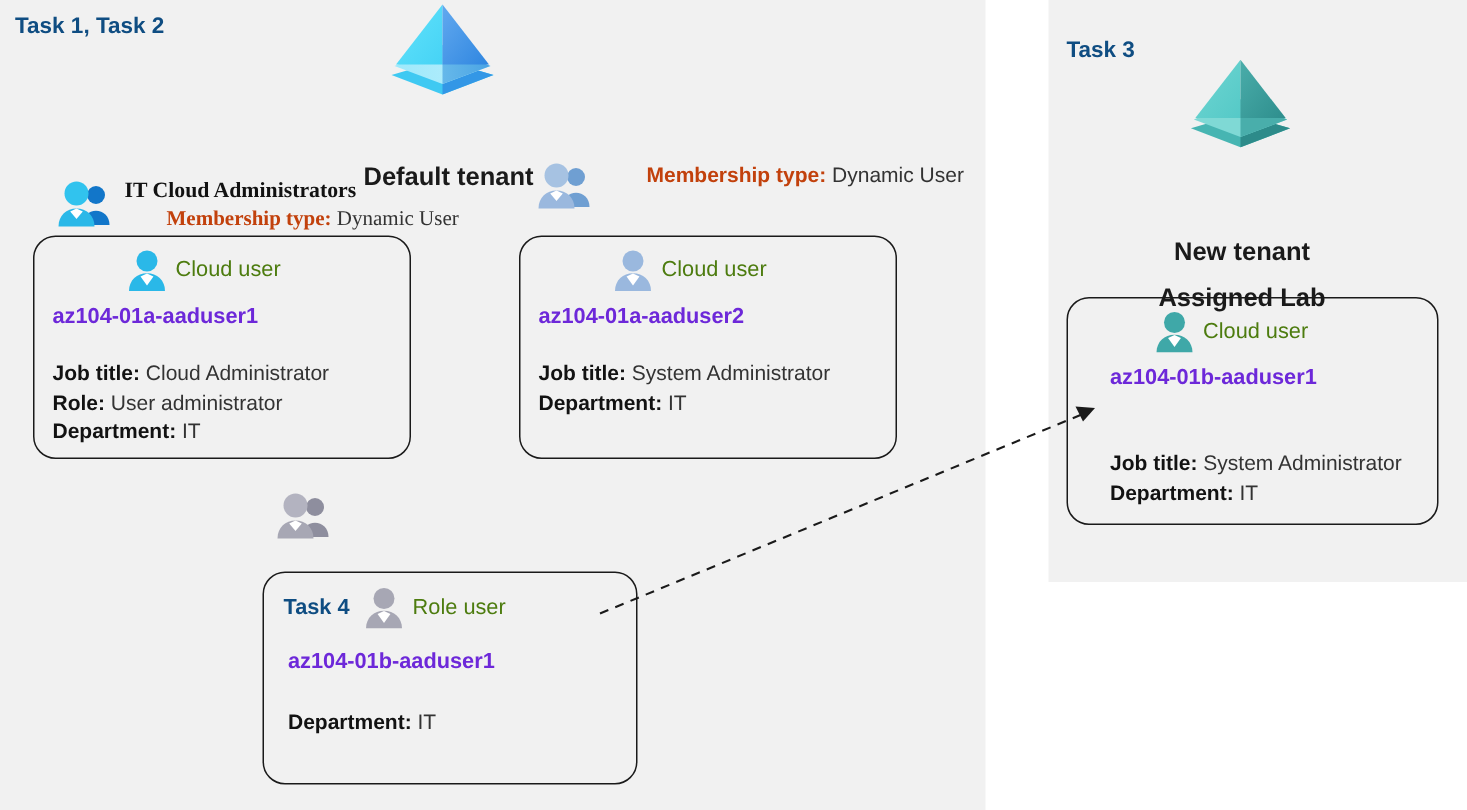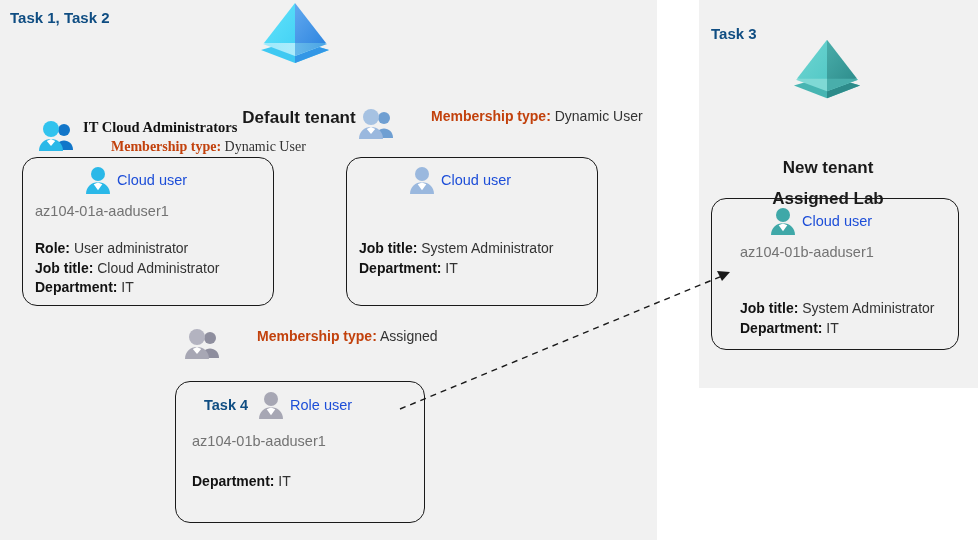--- a/index.html
+++ b/index.html
@@ -74,33 +74,33 @@
   .card-head {
     position: absolute;
     display: flex;
     align-items: center;
     gap: 6px;
     white-space: nowrap;
   }
   .card-head .user-icon svg { display:block; }
   .card-head .user-kind {
     font-size: 14.5px;
-    color: #1d4ed8;
+    color: #4d7c0f;
   }
   .card-head .task-inline {
     color: #0f4d82;
     font-weight: bold;
     font-size: 14.5px;
     margin-right: 4px;
   }
   .card-name {
     position: absolute;
-    font-weight: normal;
+    font-weight: bold;
     font-size: 14.5px;
-    color: #737373;
+    color: #6d28d9;
     white-space: nowrap;
   }
   .card-props {
     position: absolute;
     font-size: 14px;
     color: #333333;
     line-height: 19.5px;
     white-space: nowrap;
   }
   .card-props div b { color: #121212; font-weight: bold; }
@@ -172,22 +172,22 @@
         <svg width="26" height="28" viewBox="0 0 26 28">
           <circle cx="13" cy="8" r="7" fill="#2ab8e8"></circle>
           <path d="M1 28c0-7.2 5.4-11.8 12-11.8S25 20.8 25 28z" fill="#2ab8e8"></path>
           <path d="M13 16.4l-4.3 1.9 4.3 6 4.3-6z" fill="#ffffff"></path>
         </svg>
       </span>
       <span class="user-kind">Cloud user</span>
     </div>
     <div class="card-name" style="left:12px; top:45px;">az104-01a-aaduser1</div>
     <div class="card-props" style="left:12px; top:81px;">
+      <div><b>Job title:</b> <span>Cloud Administrator</span></div>
       <div><b>Role:</b> <span>User administrator</span></div>
-      <div><b>Job title:</b> <span>Cloud Administrator</span></div>
       <div><b>Department:</b> <span>IT</span></div>
     </div>
   </div>
 
   <div class="group" style="left:358px; top:106px;">
     <span class="group-icon">
       <svg width="38" height="32" viewBox="0 0 38 32">
         <circle cx="26" cy="10" r="6" fill="#6f9fd2"></circle>
         <path d="M17 30c0-6 4.2-9.5 9-9.5s9 3.5 9 9.5z" fill="#6f9fd2"></path>
         <circle cx="13" cy="9" r="8" fill="#a6c2e2"></circle>
@@ -204,43 +204,43 @@
     <div class="card-head" style="left:62px; top:8px;">
       <span class="user-icon">
         <svg width="26" height="28" viewBox="0 0 26 28">
           <circle cx="13" cy="8" r="7" fill="#9ab8de"></circle>
           <path d="M1 28c0-7.2 5.4-11.8 12-11.8S25 20.8 25 28z" fill="#9ab8de"></path>
           <path d="M13 16.4l-4.3 1.9 4.3 6 4.3-6z" fill="#ffffff"></path>
         </svg>
       </span>
       <span class="user-kind">Cloud user</span>
     </div>
+    <div class="card-name" style="left:12px; top:45px;">az104-01a-aaduser2</div>
     <div class="card-props" style="left:12px; top:81px;">
       <div><b>Job title:</b> <span>System Administrator</span></div>
       <div><b>Department:</b> <span>IT</span></div>
     </div>
   </div>
 
   <div class="group" style="left:184px; top:326px;">
     <span class="group-icon">
       <svg width="38" height="32" viewBox="0 0 38 32">
         <circle cx="26" cy="10" r="6" fill="#8e8e9e"></circle>
         <path d="M17 30c0-6 4.2-9.5 9-9.5s9 3.5 9 9.5z" fill="#8e8e9e"></path>
         <circle cx="13" cy="9" r="8" fill="#b3b3c0"></circle>
         <path d="M1 31c0-7.4 5.4-12 12-12s12 4.6 12 12z" fill="#a7a7b4"></path>
         <path d="M13 19l-4.2 2 4.2 5 4.2-5z" fill="#ffffff"></path>
       </svg>
     </span>
     <div class="group-text">
-      <div class="group-meta"><b>Membership type:</b> <span>Assigned</span></div>
     </div>
   </div>
 
   <div class="card" style="left:175px; top:381px; width:250px; height:142px;">
-    <div class="card-head" style="left:28px; top:9px;">
+    <div class="card-head" style="left:13px; top:9px;">
       <span class="task-inline">Task 4</span>
       <span class="user-icon">
         <svg width="26" height="28" viewBox="0 0 26 28">
           <circle cx="13" cy="8" r="7" fill="#a7a7b4"></circle>
           <path d="M1 28c0-7.2 5.4-11.8 12-11.8S25 20.8 25 28z" fill="#a7a7b4"></path>
           <path d="M13 16.4l-4.3 1.9 4.3 6 4.3-6z" fill="#ffffff"></path>
         </svg>
       </span>
       <span class="user-kind">Role user</span>
     </div>

